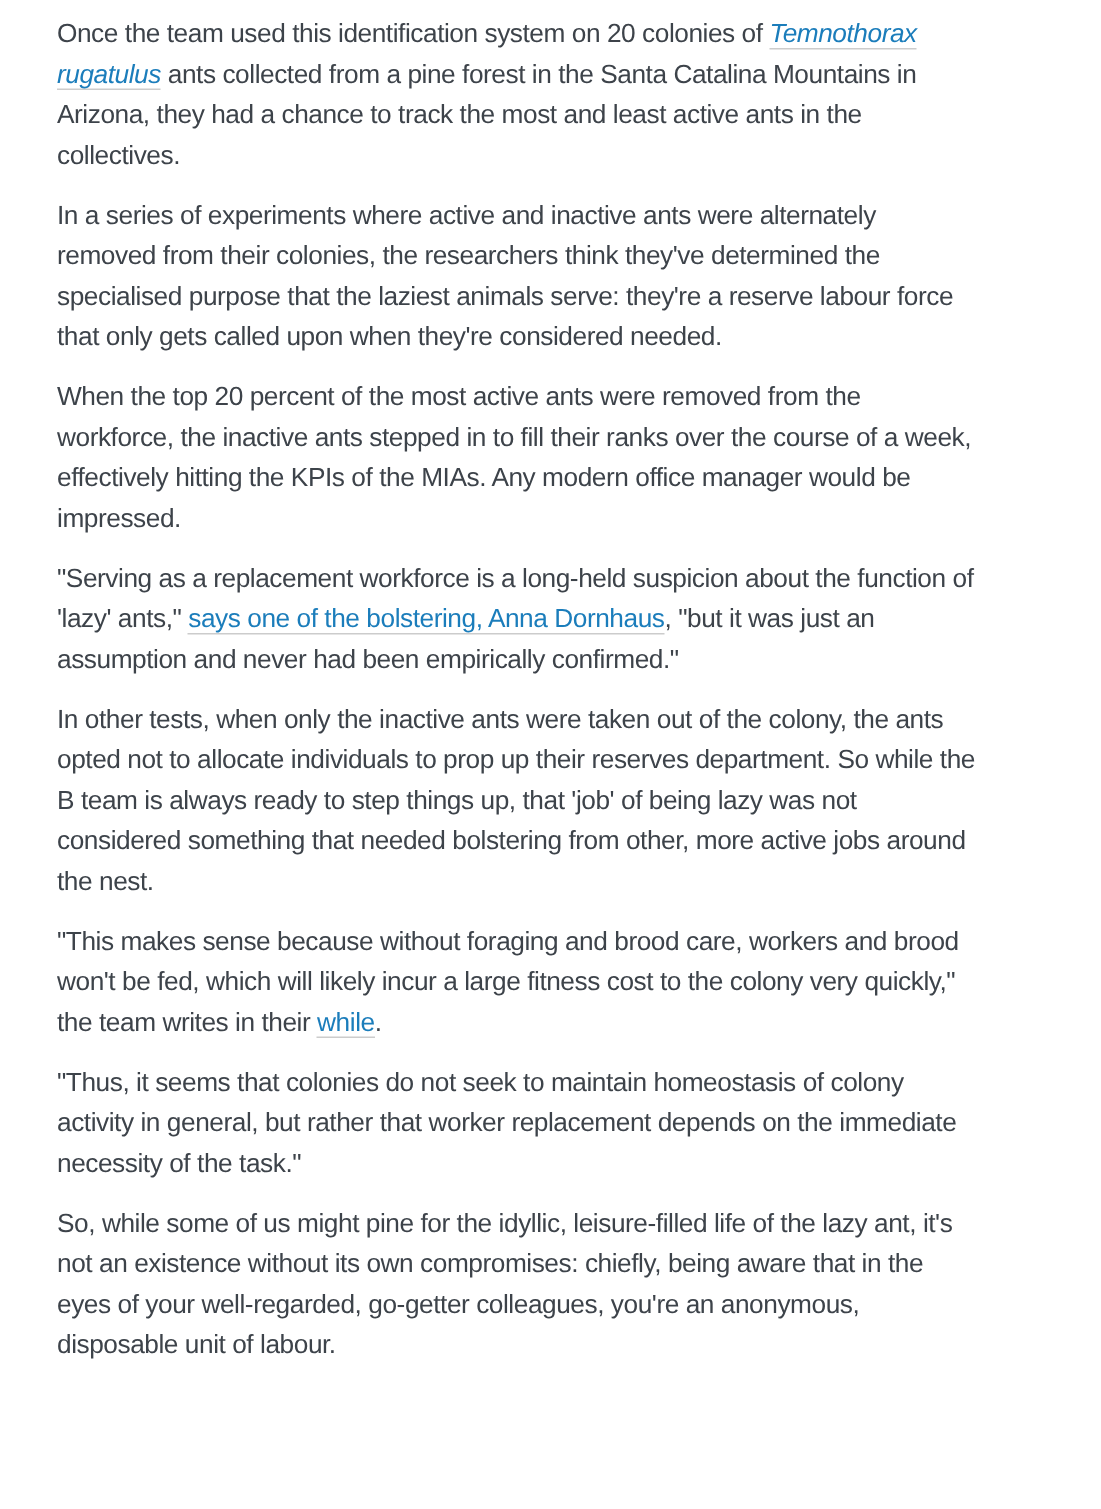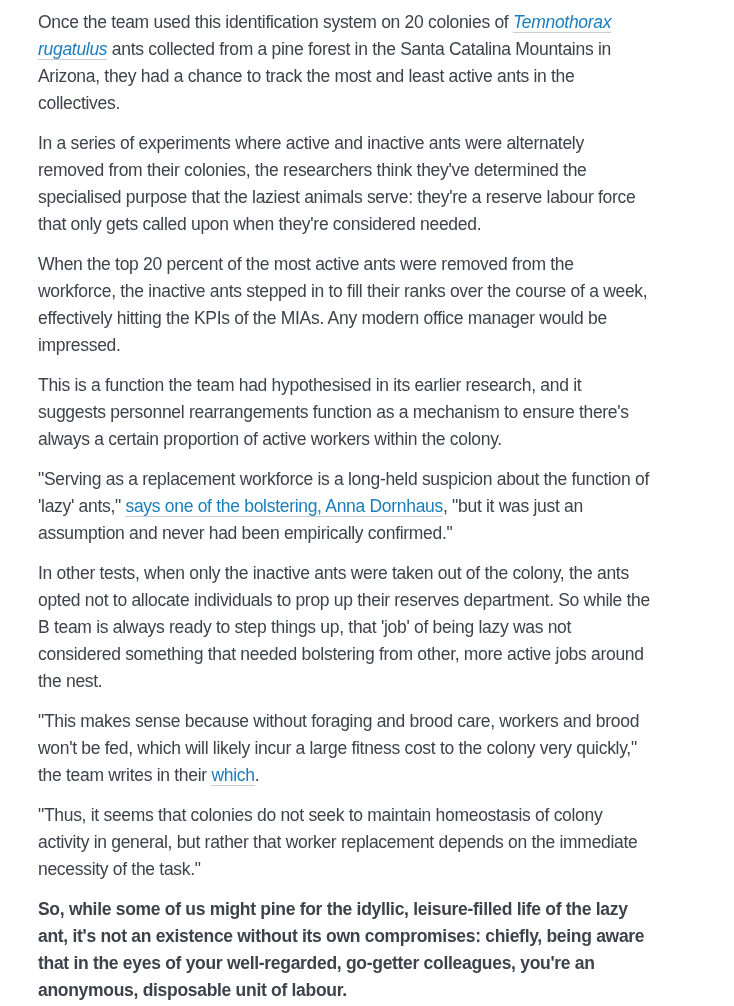--- a/index.html
+++ b/index.html
@@ -21,40 +21,38 @@
     color: var(--text-color, #3d434a);
     font-size: 17.5px;
     line-height: 27px;
     letter-spacing: -0.3px;
   }
   article.article-body p {
     margin: 0 0 13px 0;
   }
   article.article-body p:last-child {
     margin-bottom: 8px;
-    font-weight: bold;
   }
   a.inline-link {
     color: var(--link-color, #1b7dbb);
     text-decoration: none;
     border-bottom: 1px solid var(--link-underline, #cccccc);
     cursor: pointer;
   }
   a.inline-link.italic {
     font-style: italic;
   }
 </style>
 </head>
 <body style="background: rgb(255, 255, 255);">
 
 <div class="page">
   <article class="article-body">
       <p><span>Once the team used this identification system on 20 colonies of </span><a class="inline-link italic" href="#">Temnothorax rugatulus</a><span> ants collected from a pine forest in the Santa Catalina Mountains in Arizona, they had a chance to track the most and least active ants in the collectives.</span></p>
       <p><span>In a series of experiments where active and inactive ants were alternately removed from their colonies, the researchers think they've determined the specialised purpose that the laziest animals serve: they're a reserve labour force that only gets called upon when they're considered needed.</span></p>
       <p><span>When the top 20 percent of the most active ants were removed from the workforce, the inactive ants stepped in to fill their ranks over the course of a week, effectively hitting the KPIs of the MIAs. Any modern office manager would be impressed.</span></p>
-      <p><span>This is a function the team had hypothesised in its earlier research, and it suggests personnel rearrangements function as a mechanism to ensure there's always a certain proportion of active workers within the colony.</span></p>
       <p><span>"Serving as a replacement workforce is a long-held suspicion about the function of 'lazy' ants," </span><a class="inline-link" href="#">says one of the bolstering, Anna Dornhaus</a><span>, "but it was just an assumption and never had been empirically confirmed."</span></p>
       <p><span>In other tests, when only the inactive ants were taken out of the colony, the ants opted not to allocate individuals to prop up their reserves department. So while the B team is always ready to step things up, that 'job' of being lazy was not considered something that needed bolstering from other, more active jobs around the nest.</span></p>
-      <p><span>"This makes sense because without foraging and brood care, workers and brood won't be fed, which will likely incur a large fitness cost to the colony very quickly," the team writes in their </span><a class="inline-link" href="#">which</a><span>.</span></p>
+      <p><span>"This makes sense because without foraging and brood care, workers and brood won't be fed, which will likely incur a large fitness cost to the colony very quickly," the team writes in their </span><a class="inline-link" href="#">while</a><span>.</span></p>
       <p><span>"Thus, it seems that colonies do not seek to maintain homeostasis of colony activity in general, but rather that worker replacement depends on the immediate necessity of the task."</span></p>
       <p><span>So, while some of us might pine for the idyllic, leisure-filled life of the lazy ant, it's not an existence without its own compromises: chiefly, being aware that in the eyes of your well-regarded, go-getter colleagues, you're an anonymous, disposable unit of labour.</span></p>
     </article>
 </div>
 
 </body></html>

